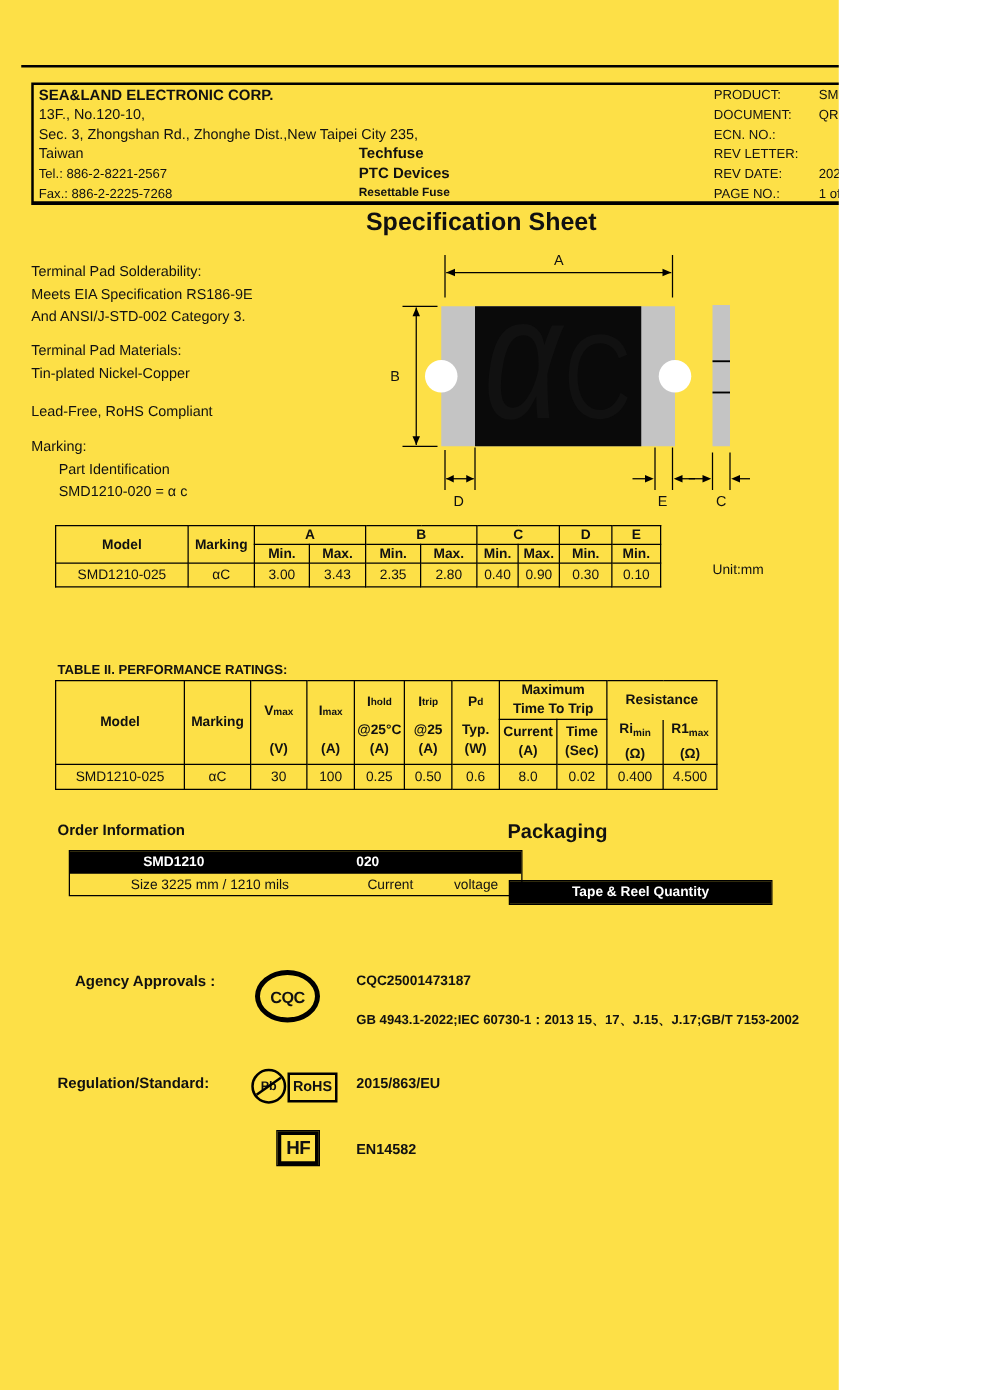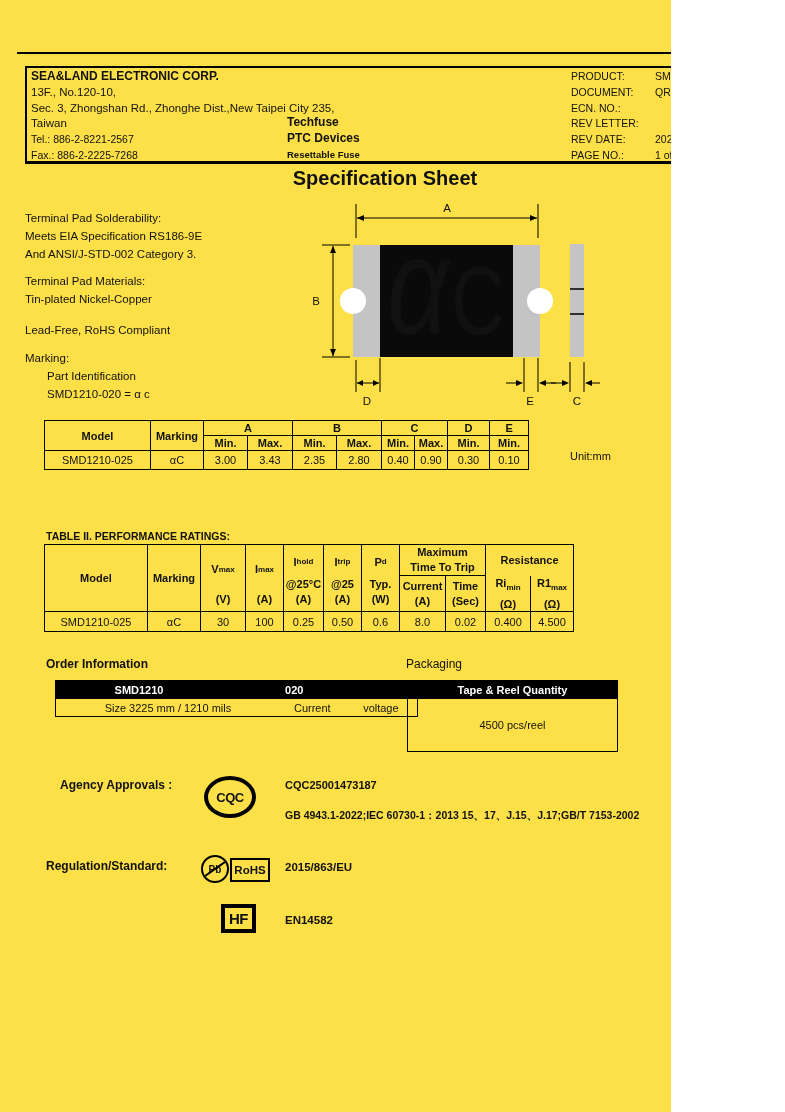--- a/index.html
+++ b/index.html
@@ -49,23 +49,23 @@
   sub{font-size:8px;}
   .pre{white-space:pre-line;line-height:15px;}
   .vc{display:flex;flex-direction:column;height:64px;}
   .symwrap{flex:1;display:flex;align-items:center;justify-content:center;}
   .unitwrap{line-height:15px;padding-bottom:3px;white-space:pre-line;}
   .no-bb{border-bottom:none;}
   .no-bt{border-top:none;}
   .twoline{display:flex;flex-direction:column;justify-content:center;height:34px;line-height:16px;}
   
   .order-heading{left:46px;top:657px;font-size:12px;font-weight:bold;}
-  .pack-heading{left:406px;top:657px;font-size:12px;font-weight:normal;}
+  .pack-heading{left:406px;top:657px;font-size:16px;font-weight:bold;}
   .order-left{left:44px;top:680px;width:361px;border:1px solid #000;margin-left:11px;}
-  .order-right{left:407px;top:680px;width:209px;border:1px solid #000;text-align:center;}
+  .order-right{left:407px;top:704px;width:209px;border:1px solid #000;text-align:center;}
   .bar{height:18px;background:#000;color:#fff;font-weight:bold;font-size:11px;display:flex;align-items:center;}
   .bar-a{width:46%;text-align:center;}
   .bar-b{width:40%;text-align:center;}
   .bar-c{justify-content:center;}
   .orow{display:flex;height:17.3px;align-items:center;font-size:11px;}
   .oc1{width:62%;text-align:center;}
   .oc2{width:18%;text-align:center;}
   .oc3{width:20%;text-align:center;}
   .reel{height:52px;display:flex;align-items:center;justify-content:center;font-size:11px;}
   
@@ -367,21 +367,20 @@
     </div>
     <div class="orow">
       <span class="oc1">Size 3225 mm / 1210 mils</span>
       <span class="oc2">Current</span>
       <span class="oc3">voltage</span>
     </div>
   </div>
 
   <div class="abs order-right">
     <div class="bar bar-c">Tape &amp; Reel Quantity</div>
-    <div class="reel">4500 pcs/reel</div>
   </div>
 
   <div class="abs agency-label">Agency Approvals :</div>
   <div class="abs cqc">CQC</div>
   <div class="abs cert">CQC25001473187</div>
   <div class="abs stds">GB 4943.1-2022;IEC 60730-1：2013 15、17、J.15、J.17;GB/T 7153-2002</div>
 
   <div class="abs reg-label">Regulation/Standard:</div>
   <div class="abs pb">
       <span>Pb</span>

